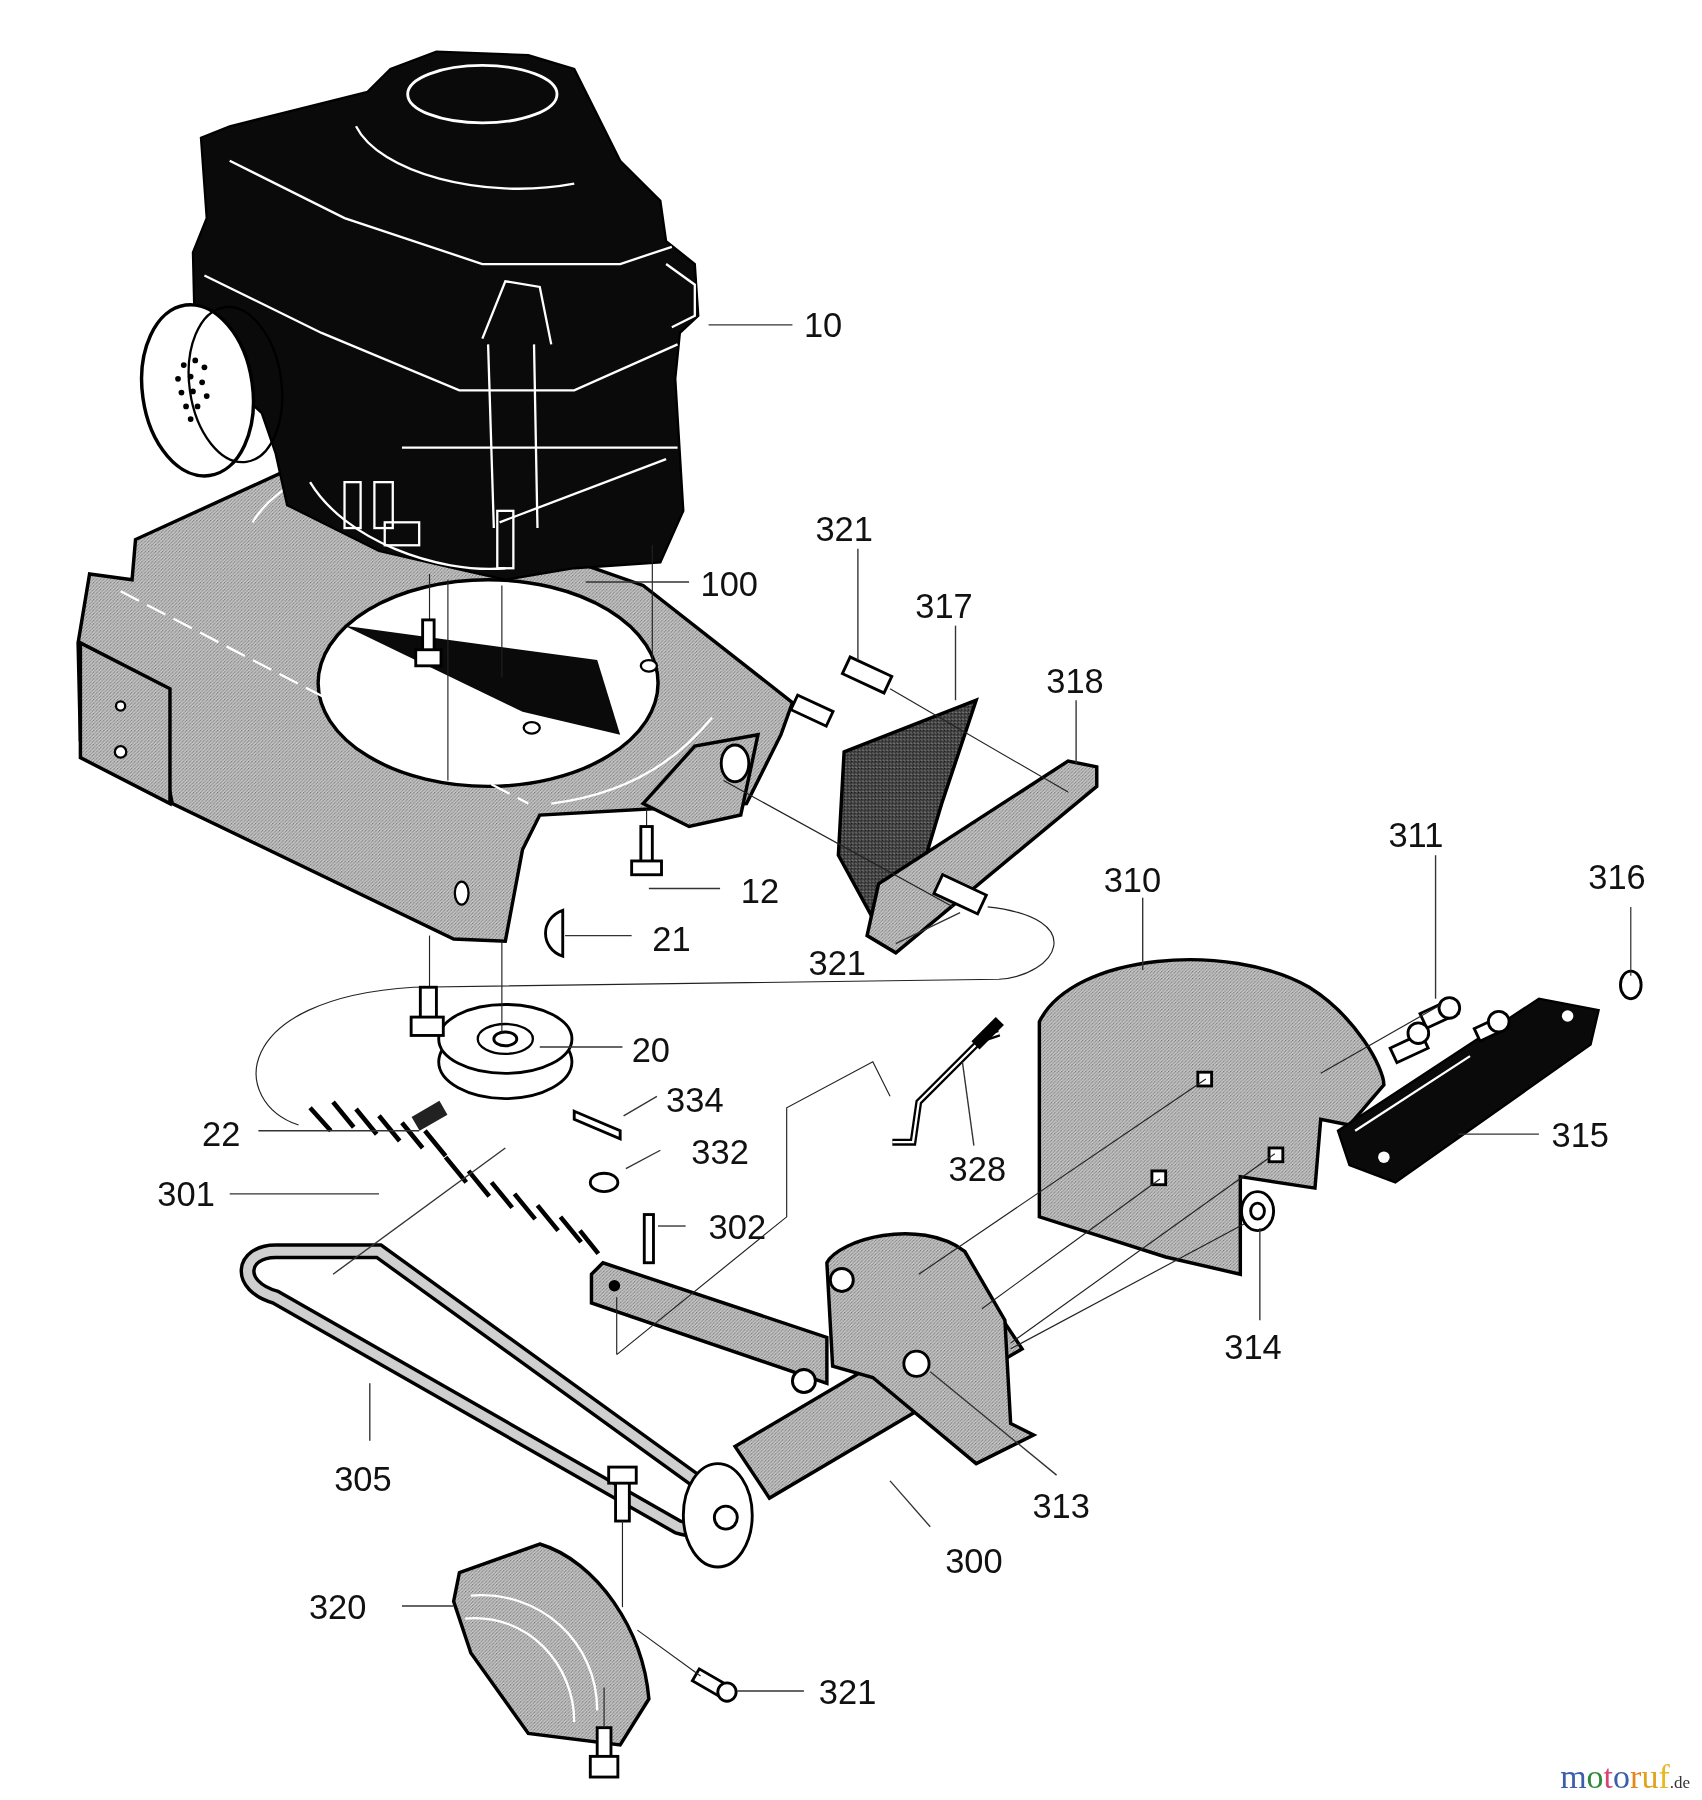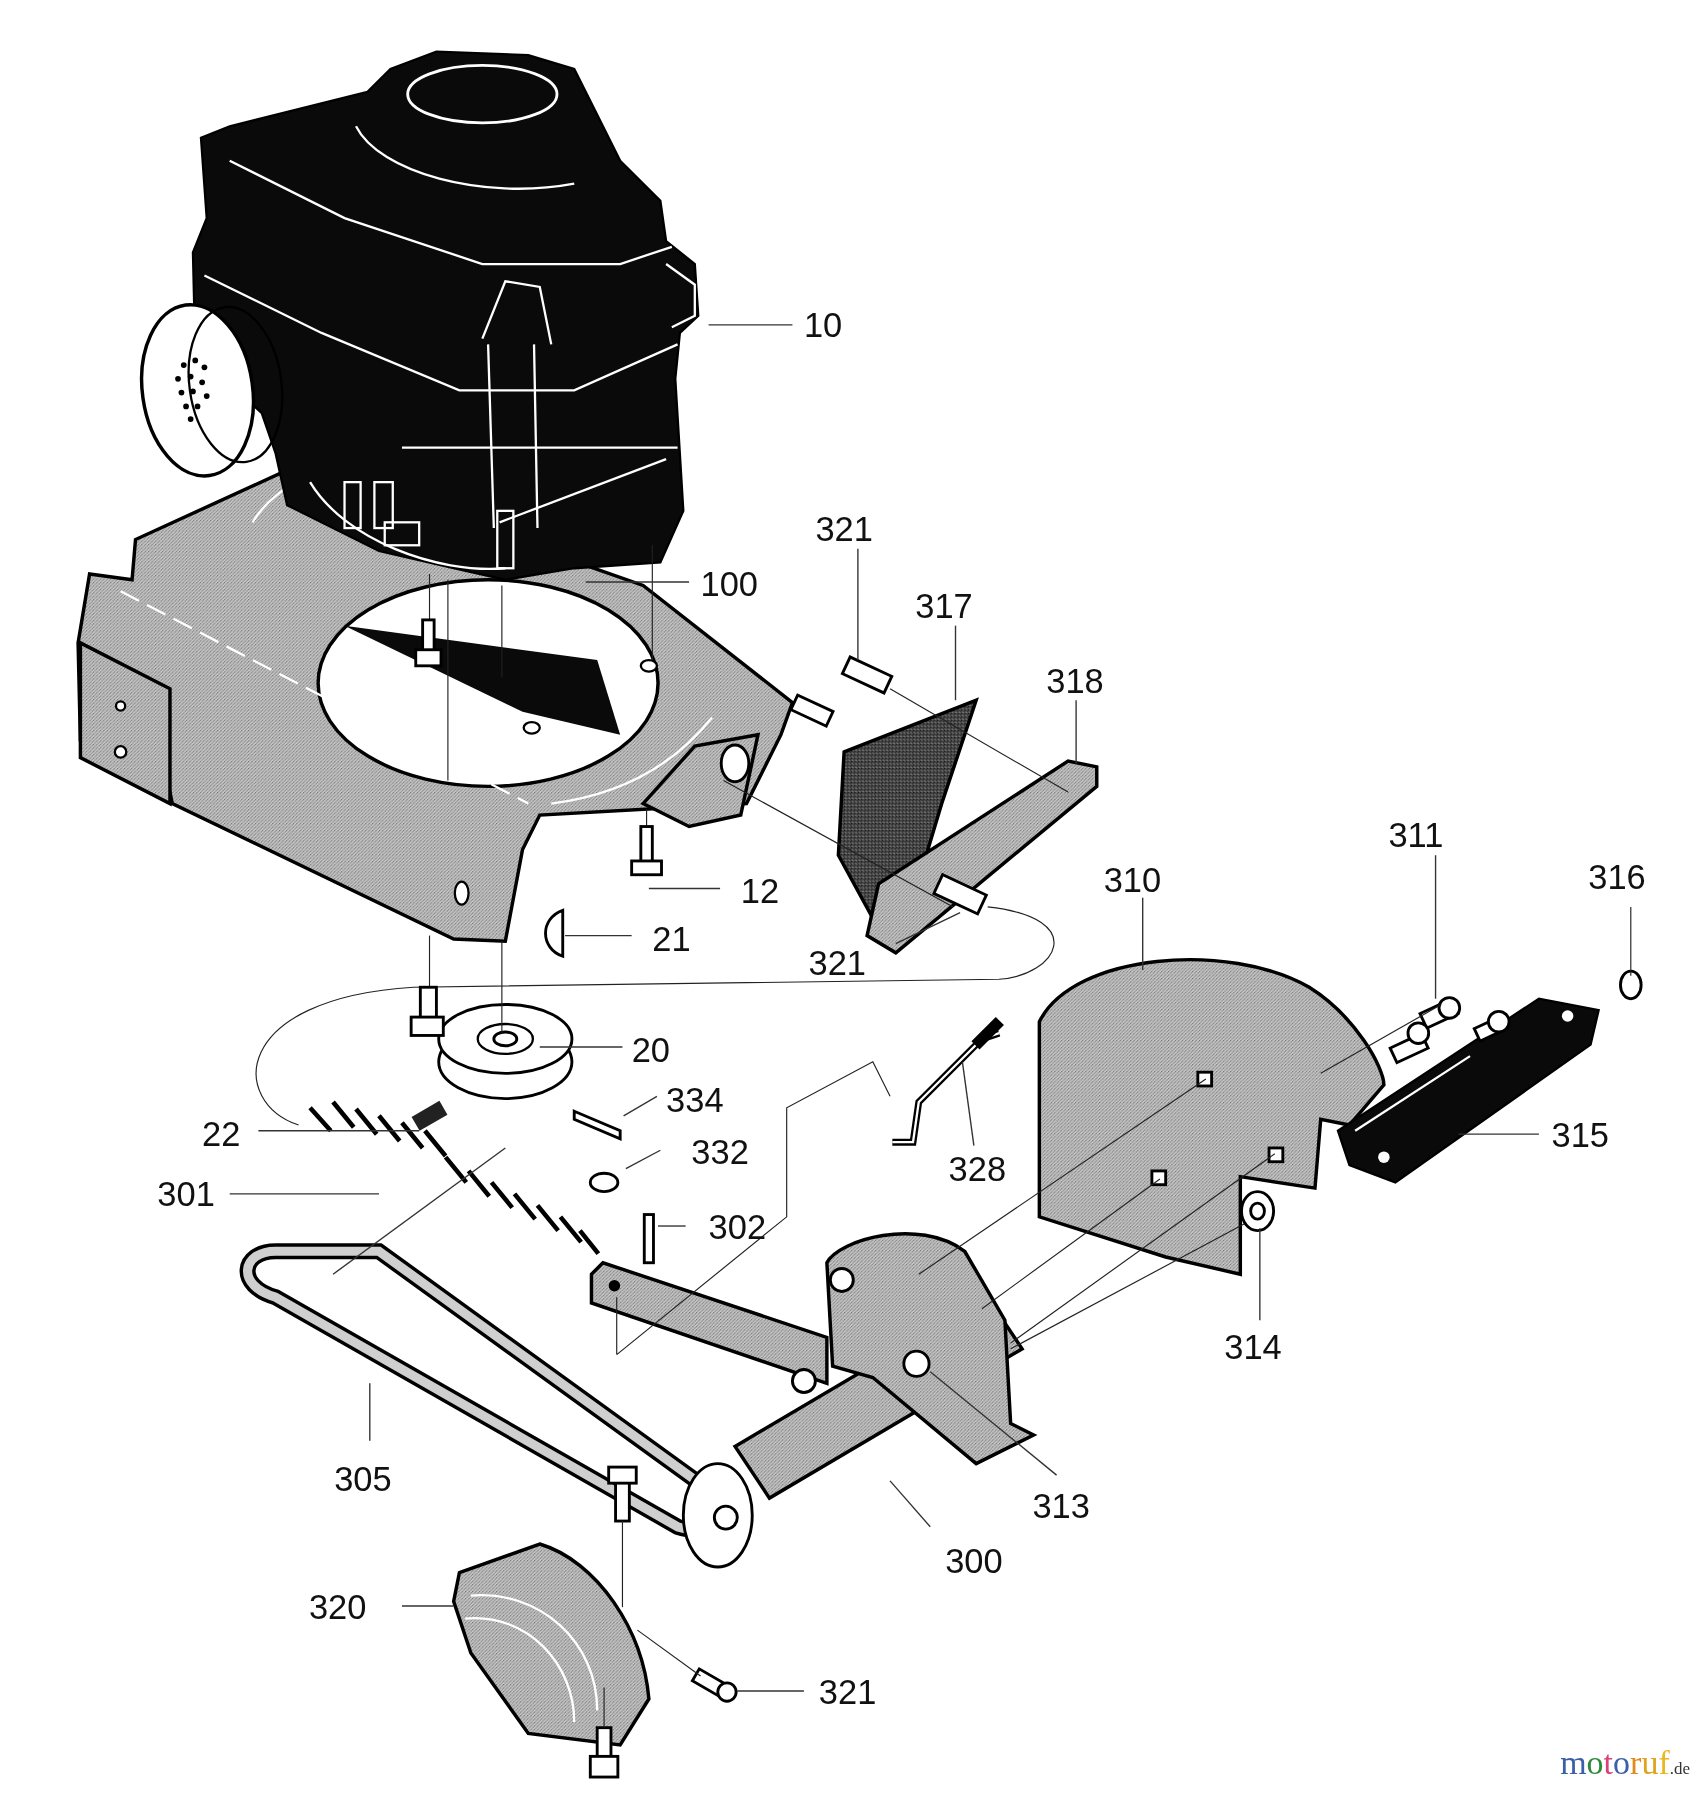--- a/index.html
+++ b/index.html
@@ -6,21 +6,21 @@
   body { width:1702px; height:1800px; overflow:hidden; position:relative; font-family:"Liberation Sans", sans-serif; }
   #canvas { position:absolute; left:0; top:0; width:1702px; height:1800px; }
   .lbl { font-family:"Liberation Sans", sans-serif; font-size:30px; fill:#111; }
   .lead { stroke:#333; stroke-width:1.2; fill:none; }
   .thin { stroke:#222; stroke-width:1; fill:none; }
   .black { fill:#0a0a0a; stroke:#000; stroke-width:2; }
   .gray { fill:url(#stipple); stroke:#000; stroke-width:3; }
   .dgray { fill:url(#stippleDark); stroke:#000; stroke-width:3; }
   .white { fill:#fff; stroke:#000; stroke-width:2.5; }
   .hl { stroke:#fff; stroke-width:2; fill:none; }
-  #watermark { position:absolute; right:12px; bottom:18px; font-family:"Liberation Serif", serif; font-size:34px; letter-spacing:0px; }
+  #watermark { position:absolute; right:12px; bottom:4px; font-family:"Liberation Serif", serif; font-size:34px; letter-spacing:0px; }
   #watermark span { font-weight:normal; }
   #watermark .tld { font-size:17px; color:#333; }
 </style>
 </head>
 <body>
 
 <svg id="canvas" viewBox="0 0 1482 1568" preserveAspectRatio="none" xmlns="http://www.w3.org/2000/svg">
   <defs>
     <pattern id="stipple" width="3" height="3" patternUnits="userSpaceOnUse">
       <rect width="3" height="3" fill="#c9c9c9"></rect>

